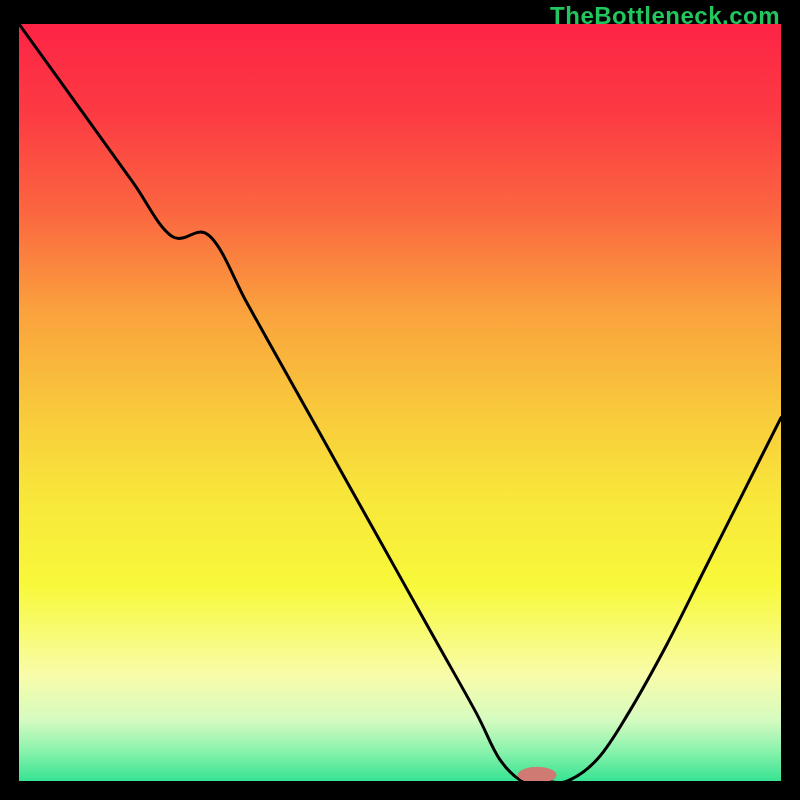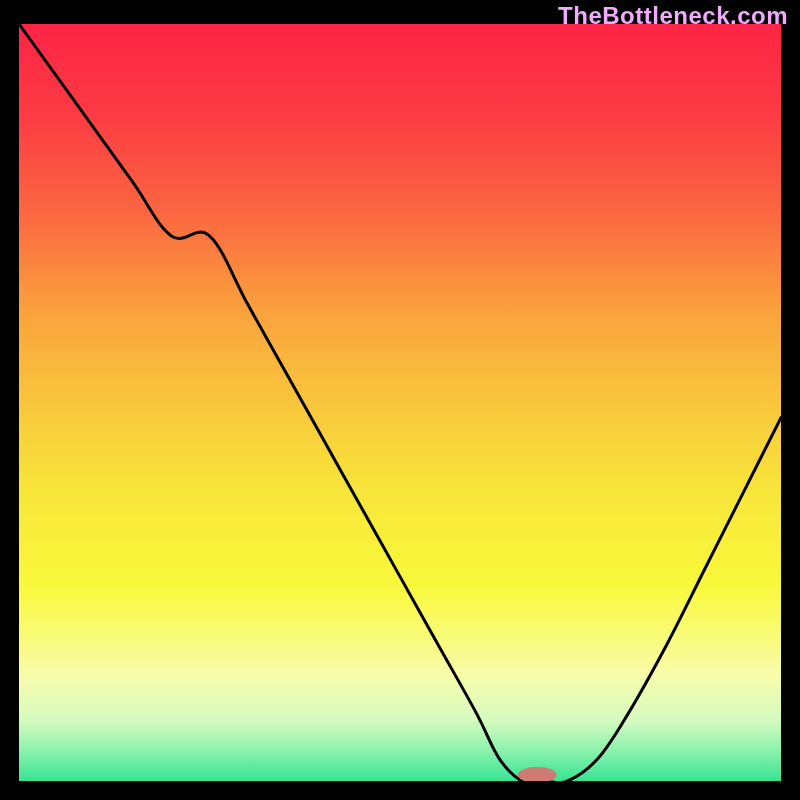--- a/index.html
+++ b/index.html
@@ -6,25 +6,25 @@
   html, body { width: 800px; height: 800px; background: #000; overflow: hidden; }
   .frame {
     position: relative;
     width: 800px;
     height: 800px;
     background: #000;
   }
   .watermark {
     position: absolute;
     top: 2px;
-    right: 12px;
+    right: 20px;
     font-family: Arial, Helvetica, sans-serif;
     font-size: 24px;
     font-weight: bold;
-    color: #f0abfc;
+    color: #22c55e;
     letter-spacing: 0.5px;
   }
   .plot {
     position: absolute;
     left: 19px;
     top: 24px;
     width: 762px;
     height: 757px;
   }
   .plot svg { display: block; }

